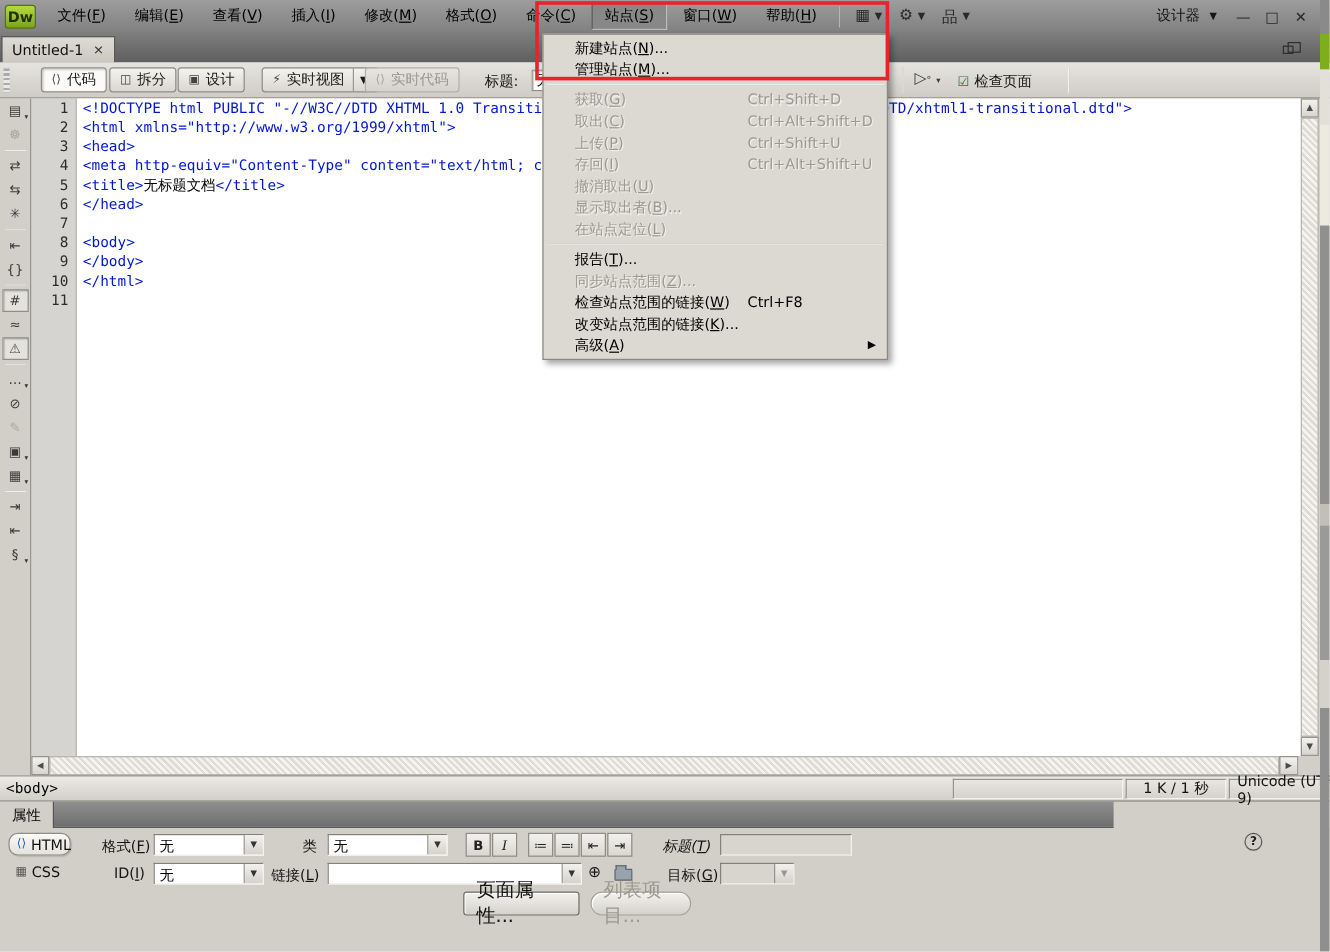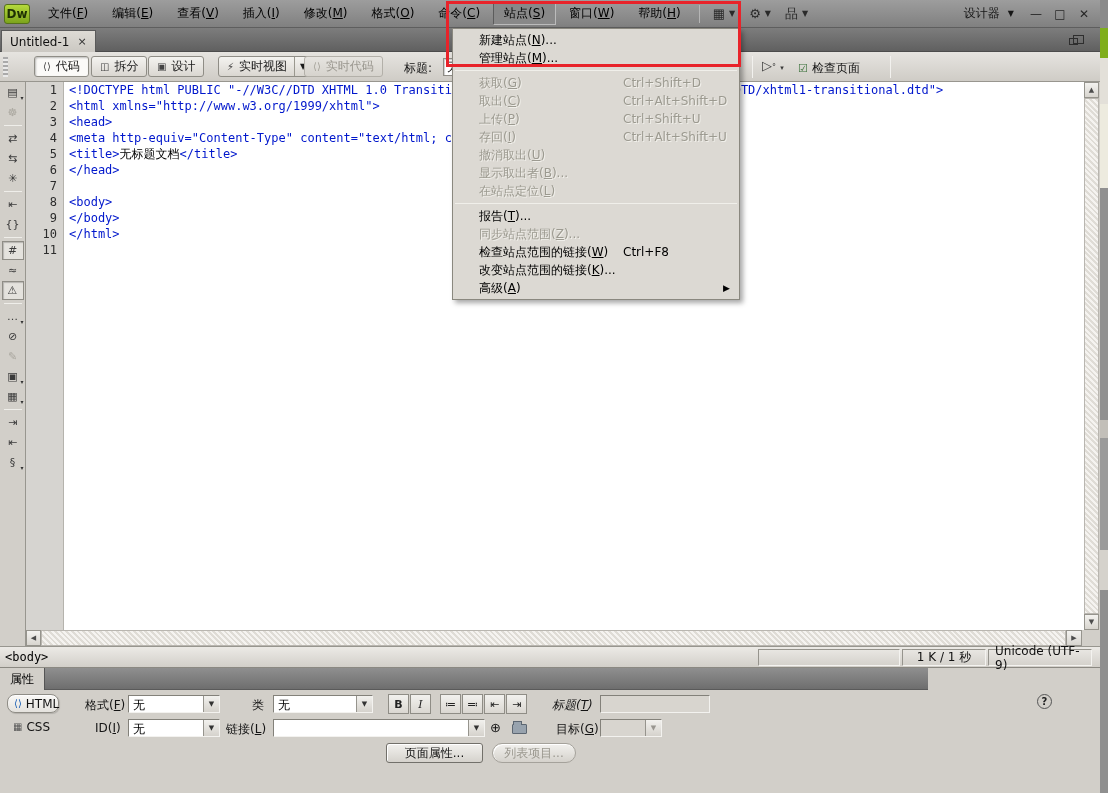--- a/index.html
+++ b/index.html
@@ -67,37 +67,37 @@
   #vsb-up { left:1084px; top:82px; width:15px; height:16px; }
   #vsb-dn { left:1084px; top:614px; width:15px; height:16px; }
   #hsb-left { left:26px; top:630px; width:15px; height:16px; }
   #hsb-right { left:1066px; top:630px; width:16px; height:16px; }
   #hsb-track { left:41px; top:630px; width:1025px; height:16px; }
   #sb-corner { left:1082px; top:630px; width:18px; height:16px; background:#D2CFC9; }
 
   
   #statusbar { left:0; top:646px; width:1108px; height:22px; background:linear-gradient(#ECEAE6,#D2CFC9); border-top:1px solid #98968F; border-bottom:1px solid #8B8982; }
   #tag-selector { position:absolute; left:5px; top:3px; font-family:"DejaVu Sans Mono","Liberation Mono",monospace; font-size:12px; color:#000; }
-  .sb-cell { position:absolute; top:2px; height:17px; border:1px solid; border-color:#96948D #F4F3F0 #F4F3F0 #96948D; display:flex; align-items:center; justify-content:center; font-size:12px; color:#111; padding:0 6px; }
+  .sb-cell { position:absolute; top:2px; height:17px; border:1px solid; border-color:#96948D #F4F3F0 #F4F3F0 #96948D; display:flex; align-items:center; justify-content:center; font-size:12px; color:#111; padding:0 6px;margin-left:36px; }
 
   
   #prop-header { left:0; top:668px; width:928px; height:22px; background:linear-gradient(#8F8F8F,#6E6E6E); border-bottom:1px solid #5a5a5a; }
   #prop-tab { position:absolute; left:0; top:0; height:22px; background:#D2CFC9; border-right:1px solid #555; padding:3px 10px 0 10px; color:#000; }
   #prop-body { left:0; top:690px; width:1108px; height:103px; background:#D2CFC9; }
   .pbtn { position:absolute; height:19px; display:flex; align-items:center; padding:0 6px; border-radius:8px; font-size:12px; color:#111; }
   .pbtn.active { border:1px solid #8F8D86; background:linear-gradient(#FAF9F7,#E4E2DD); box-shadow:inset 0 1px 1px rgba(255,255,255,.9),1px 1px 1px rgba(0,0,0,.15); }
   .pbtn .ic { margin-right:4px; font-size:10px; }
   .plabel { position:absolute; font-size:12px; color:#141414; white-space:nowrap; }
   .combo { position:absolute; height:18px; border:1px solid; border-color:#83817A #F3F2EF #F3F2EF #83817A; background:#fff; display:flex; }
   .combo .val { flex:1; padding:1px 4px; font-size:12px; color:#000; overflow:hidden; }
   .combo .arrow { width:16px; background:linear-gradient(#F2F1EE,#D5D2CC); border-left:1px solid #96948D; display:flex; align-items:center; justify-content:center; font-size:7px; color:#333; }
   .combo.disabled { background:#D8D5CF; }
   .combo.disabled .arrow { color:#999690; }
   .sqbtn { position:absolute; width:21px; height:20px; border:1px solid #8F8D86; background:linear-gradient(#F2F1EE,#DAD7D1); display:flex; align-items:center; justify-content:center; font-size:11px; color:#222; }
-  .push-btn { position:absolute; height:20px; border:1px solid #72706A; border-radius:3px; background:linear-gradient(#F2F1EE,#D5D2CC); box-shadow:1px 1px 0 #fff inset; display:flex; align-items:center; justify-content:center; font-size:12px; color:#111; padding:0 10px; }
+  .push-btn { position:absolute; height:20px; border:1px solid #72706A; border-radius:3px; background:linear-gradient(#F2F1EE,#D5D2CC); box-shadow:1px 1px 0 #fff inset; display:flex; align-items:center; justify-content:center; font-size:16px; color:#111; padding:0 10px; }
   .push-btn.disabled { color:#9B988F; border-color:#A5A29B; }
   #help-icon { position:absolute; left:1037px; top:4px; width:15px; height:15px; border:1px solid #555; border-radius:50%; display:flex; align-items:center; justify-content:center; font-size:10px; font-weight:bold; color:#222; }
   .mini-folder { position:absolute; width:15px; height:10px; background:#98A3AE; border:1px solid #5d6772; border-radius:1px; }
   .mini-folder:before { content:""; position:absolute; left:0; top:-4px; width:7px; height:3px; background:#98A3AE; border:1px solid #5d6772; border-bottom:none; }
 
   
   #site-menu { left:452px; top:28px; width:288px; background:#DCD9D3; border:1px solid #8A887F; box-shadow:3px 3px 5px rgba(0,0,0,.35); z-index:40; padding:2px 0; }
   .m-row { position:relative; height:18px; line-height:18px; padding-left:26px; color:#000; white-space:nowrap; }
   .m-row.disabled { color:#9C9A90; text-shadow:1px 1px 0 #F0EFEA; }
   .m-short { position:absolute; left:170px; top:0; }

